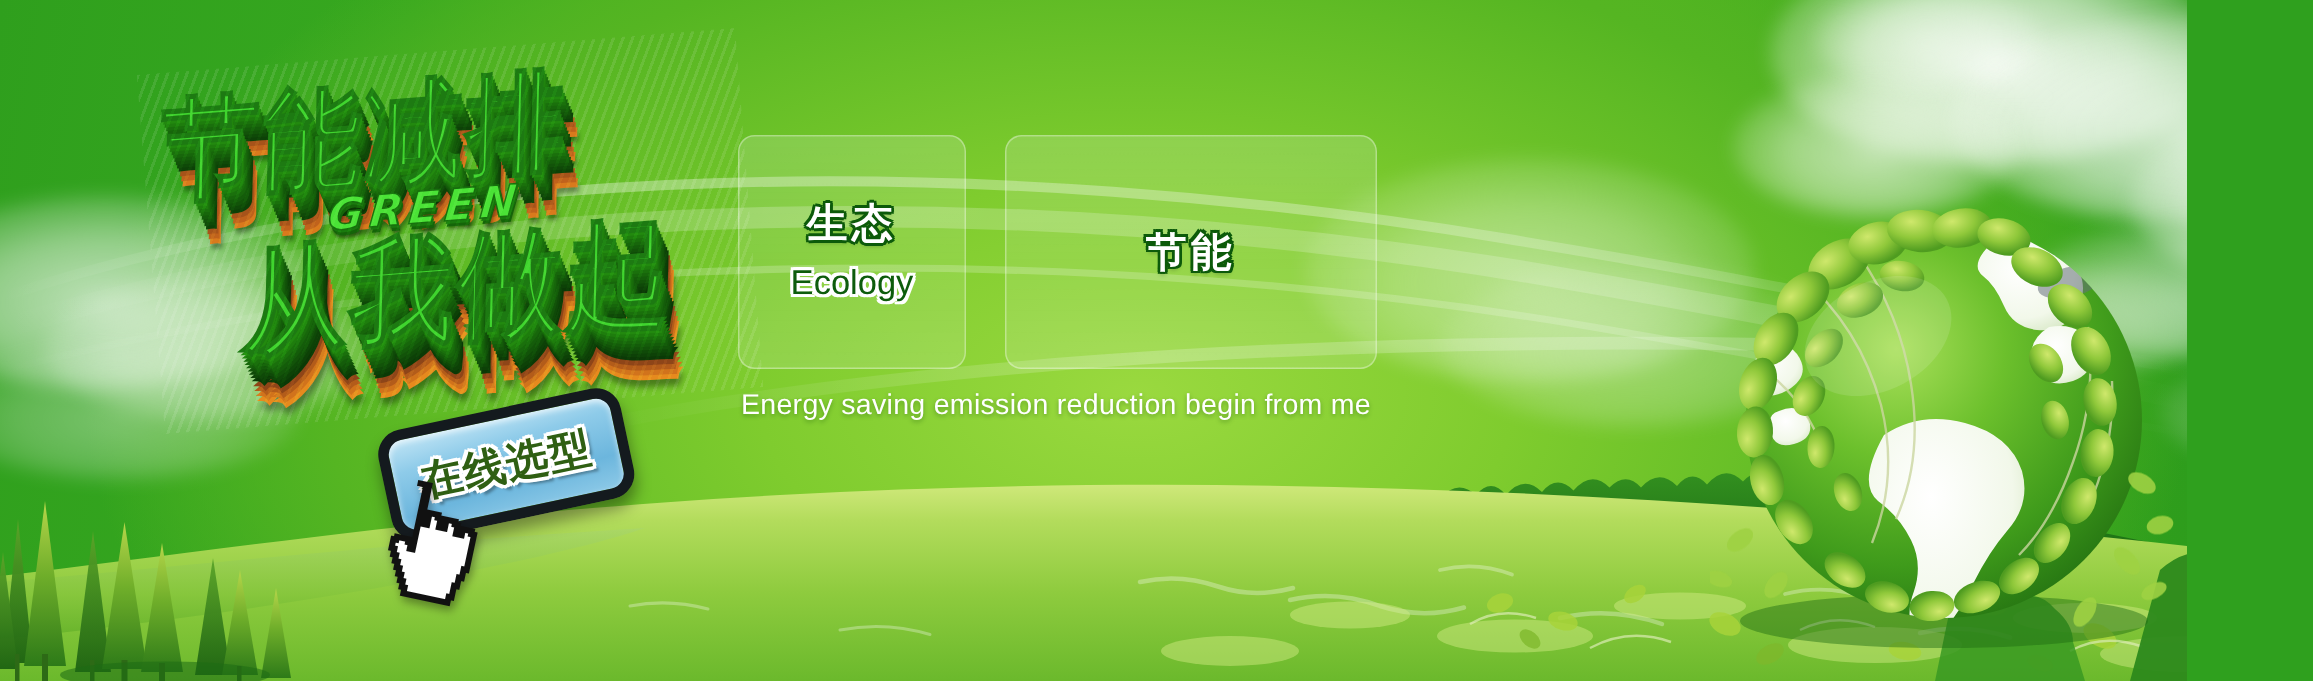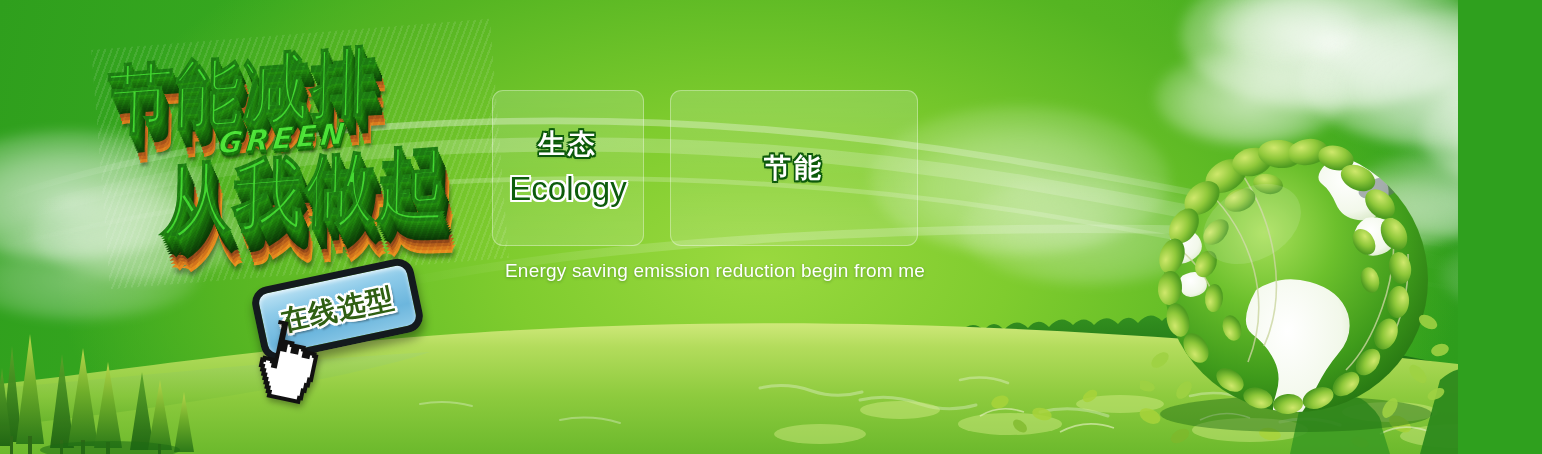--- a/index.html
+++ b/index.html
@@ -134,35 +134,35 @@
     letter-spacing:3px;
     line-height:1;
     text-shadow:
       -1.6px -1.6px 0 #0c5a0a, 1.6px -1.6px 0 #0c5a0a,
       -1.6px  1.6px 0 #0c5a0a, 1.6px  1.6px 0 #0c5a0a,
        0 -1.8px 0 #0c5a0a, 0 1.8px 0 #0c5a0a,
       -1.8px 0 0 #0c5a0a, 1.8px 0 0 #0c5a0a,
       0 2px 3px rgba(0,0,0,.25);
   }
   .card-en{
-    font-size:33px;
+    font-size:23px;
     color:#0d5c0c;
     line-height:1;
     letter-spacing:0px;
     text-shadow:
       -1.8px -1.8px 0 #ffffff, 1.8px -1.8px 0 #ffffff,
       -1.8px  1.8px 0 #ffffff, 1.8px  1.8px 0 #ffffff,
        0 -2px 0 #ffffff, 0 2px 0 #ffffff,
       -2px 0 0 #ffffff, 2px 0 0 #ffffff;
     text-align: center;
   }
 
   
   .tagline{
-    position:absolute; left:505px; top:260px;
+    position:absolute; left:494px; top:260px;
     font-size:19px;
     color:#ffffff;
     letter-spacing:.2px;
     text-shadow:0 1px 3px rgba(0,60,0,.35);
     white-space:nowrap;
   }
 
   
   .cta-wrap{
     position:absolute; left:255px; top:272px;

